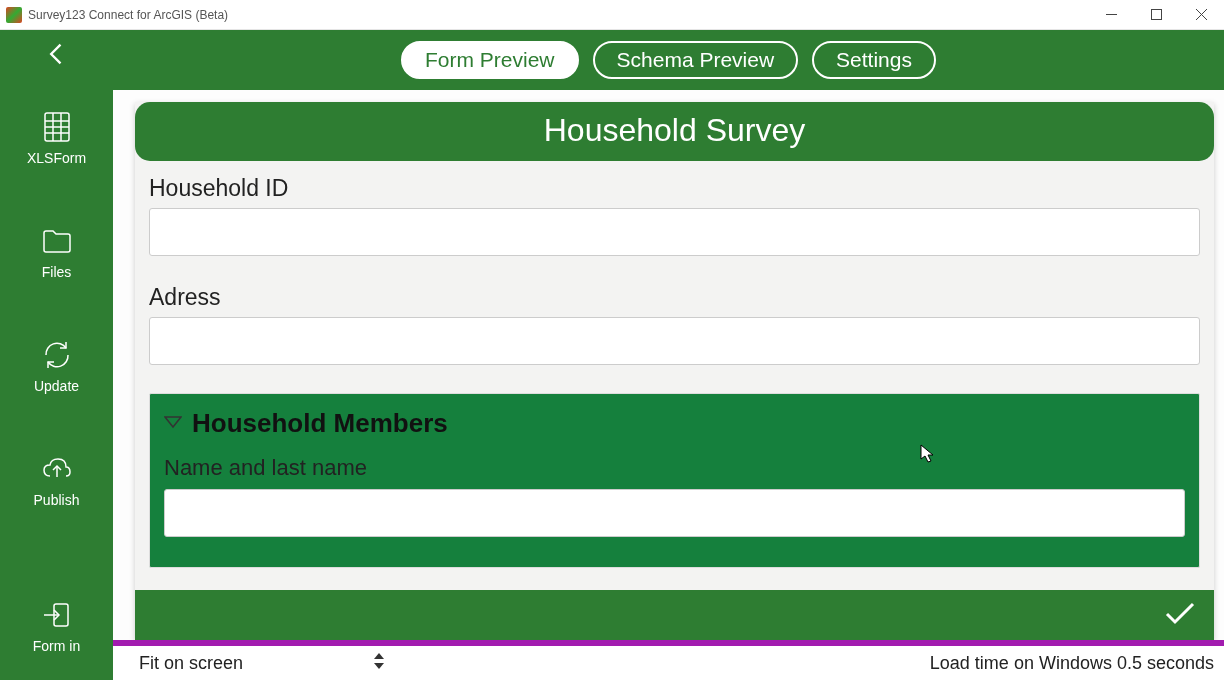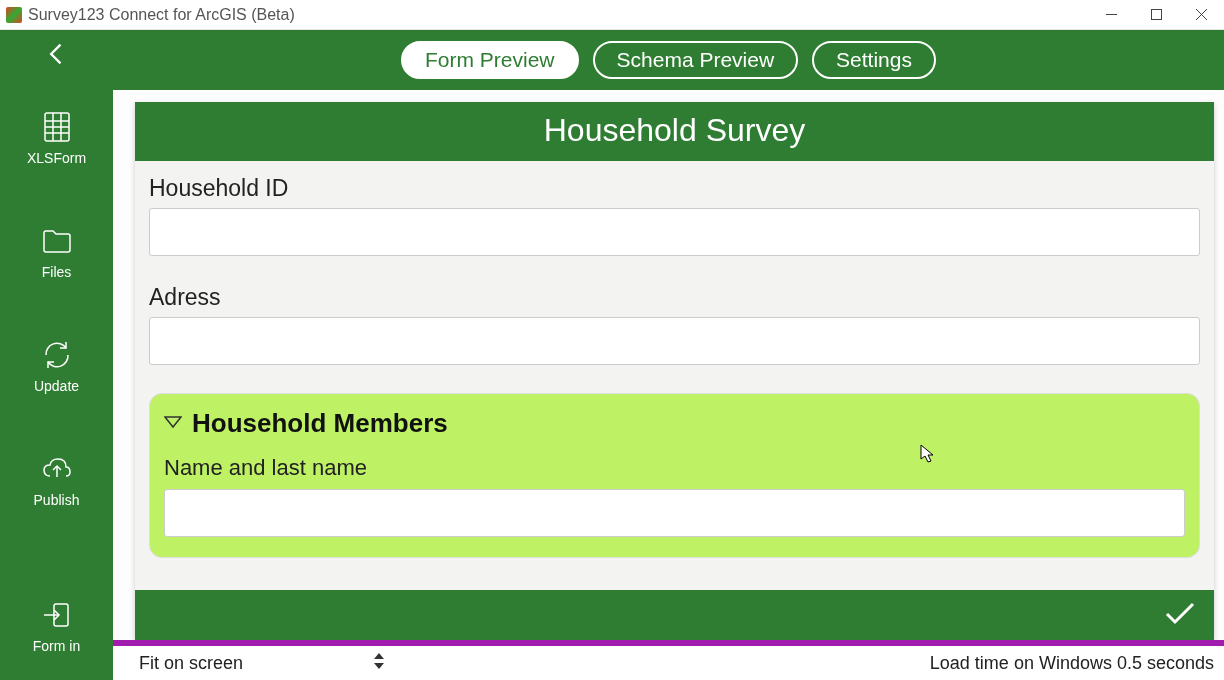--- a/index.html
+++ b/index.html
@@ -13,21 +13,21 @@
     flex-direction: column;
   }
   
   .titlebar {
     height: 30px;
     background: #fff;
     border-bottom: 1px solid #e5e5e5;
     display: flex;
     align-items: center;
     padding-left: 6px;
-    font-size: 16px;
+    font-size: 12px;
     color: #555;
   }
   .titlebar .app-icon {
     width: 16px; height: 16px;
     background: linear-gradient(135deg,#d42 0%,#3a3 50%,#d42 100%);
     border-radius: 2px;
     margin-right: 6px;
   }
   .titlebar .title-text { flex: 0 0 auto; }
   .titlebar .spacer { flex: 1; }
@@ -127,20 +127,21 @@
     overflow: hidden;
     min-height: 0;
   }
   .form-title {
     background: #2e7d32;
     color: #fff;
     text-align: center;
     font-size: 32px;
     font-weight: 400;
     padding: 10px 0 12px 0;
+    border-radius: 15px;
   }
   .form-body {
     flex: 1;
     padding: 14px 14px 0 14px;
     overflow: hidden;
     min-height: 0;
   }
   .field-label {
     font-size: 23px;
     color: #222;
@@ -151,24 +152,24 @@
     height: 48px;
     border: 1px solid #ccc;
     border-radius: 3px;
     background: #fff;
     font-size: 18px;
     padding: 0 10px;
   }
   .field-block { margin-bottom: 28px; }
 
   .group-card {
-    background: #bef264;
+    background: #15803d;
     border: 1px solid #ddd;
-    border-radius: 13px;
-    padding: 14px 14px 20px 14px;
+    border-radius: 2px;
+    padding: 14px 14px 30px 14px;
   }
   .group-head {
     display: flex;
     align-items: center;
     gap: 10px;
     margin-bottom: 16px;
   }
   .group-head .chev svg { width: 18px; height: 14px; }
   .group-title {
     font-size: 26px;

